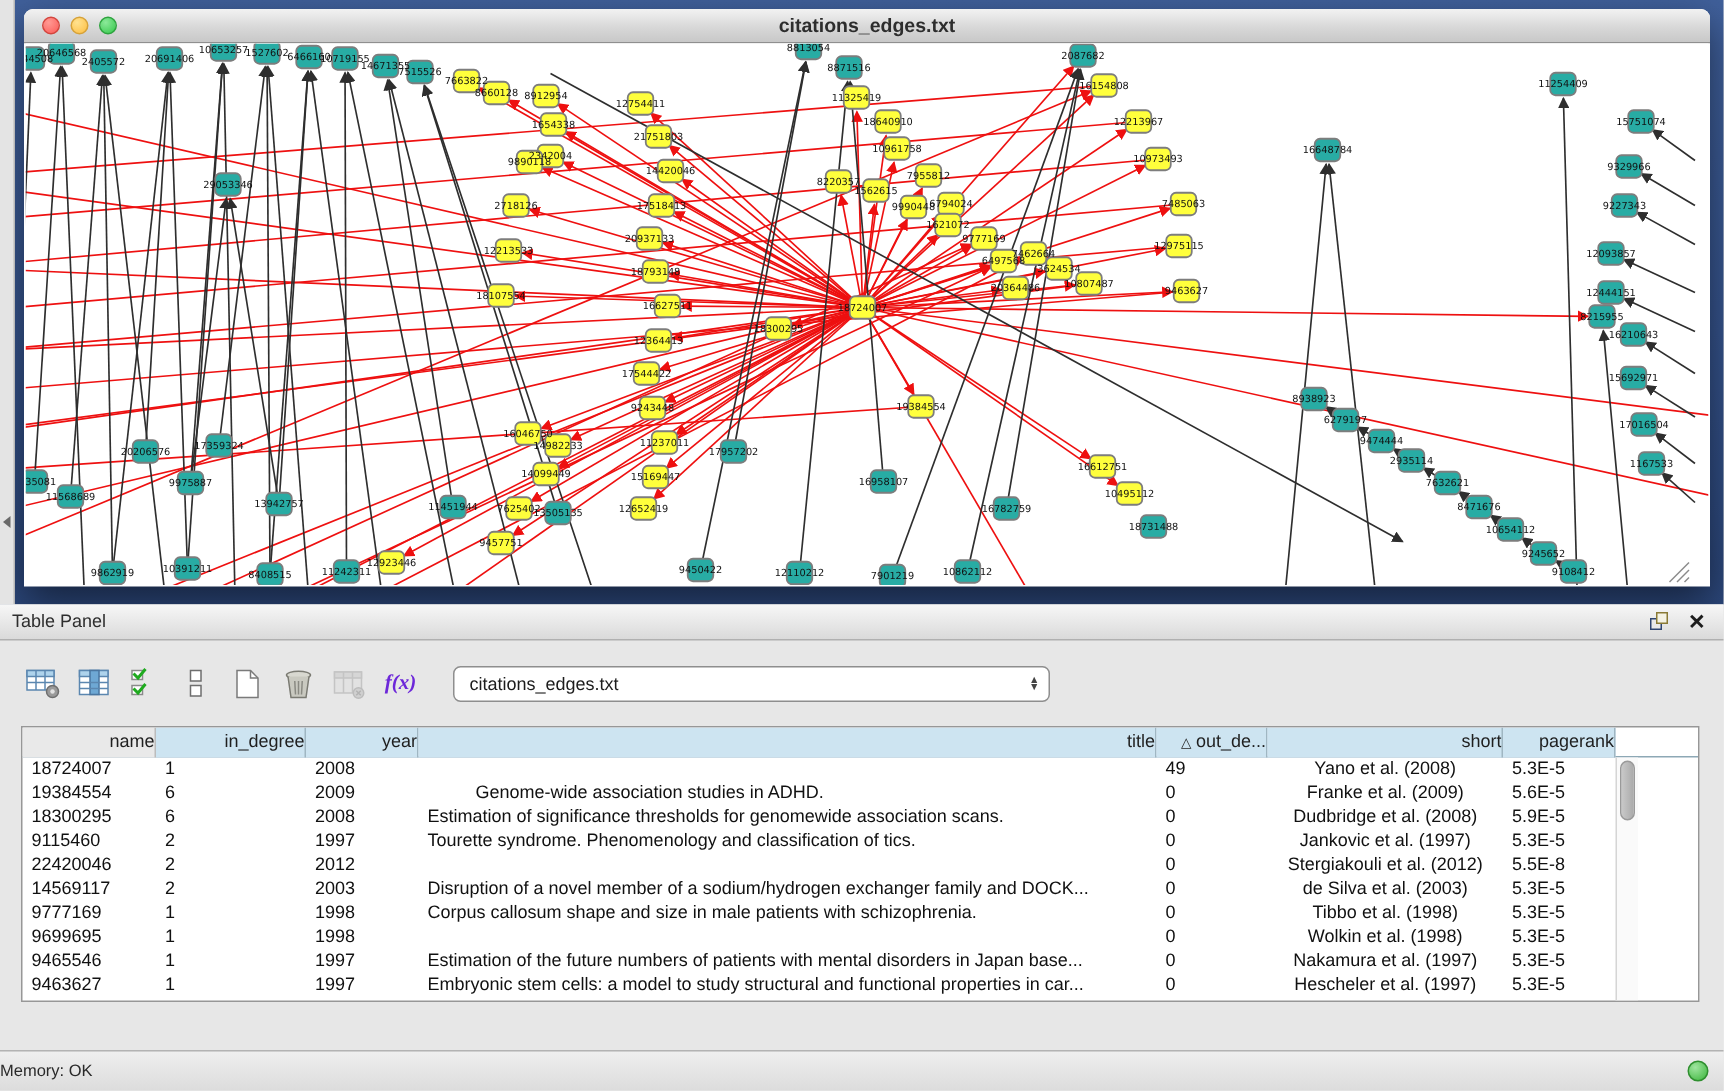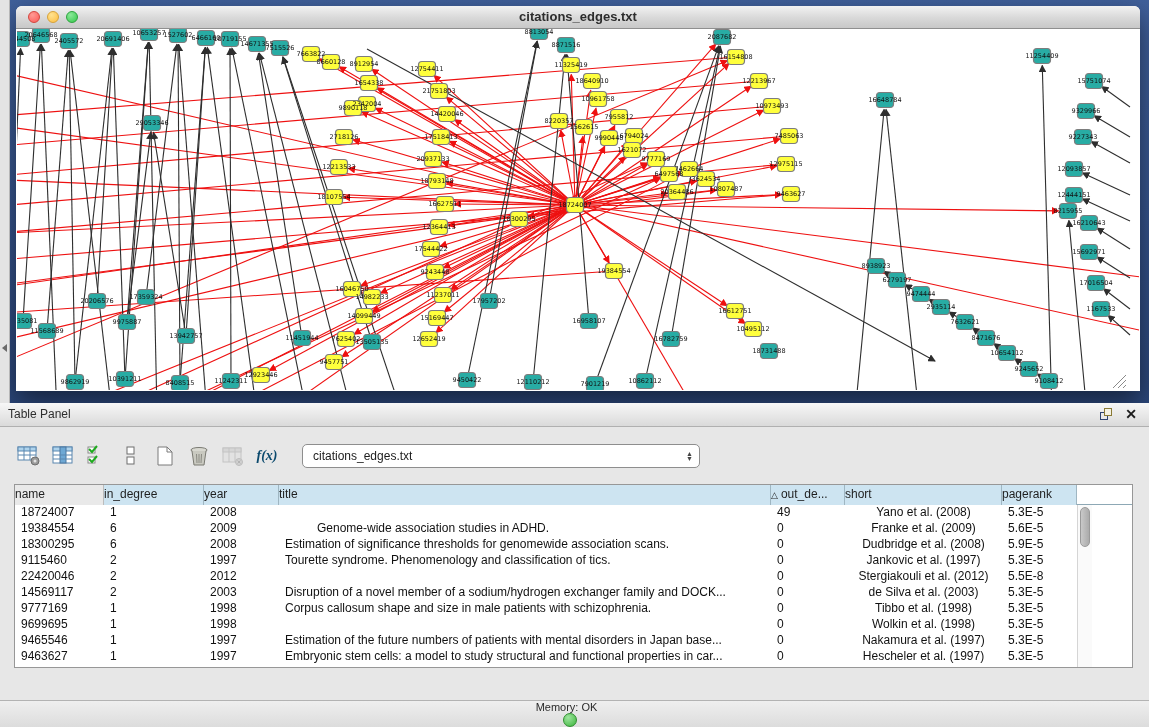--- a/index.html
+++ b/index.html
@@ -36,33 +36,33 @@
     border-bottom:1px solid #b0b0b0; position:relative; }
   #panel-title { font-size:12px; color:#2e2e2e; line-height:23px; padding-left:8px; }
   #panel-float { position:absolute; right:36px; top:5px; width:13px; height:13px; cursor:default; }
   #panel-float .sq1 { position:absolute; left:0; top:4px; width:8px; height:8px; border:1.5px solid #2e4470; background:#e9e9e9;}
   #panel-float .sq2 { position:absolute; left:4px; top:0; width:8px; height:8px; border:1.5px solid #8a7a35; background:#f4f2e4;}
   #panel-close { position:absolute; right:12px; top:3px; font-size:14px; font-weight:bold; color:#1c1c1c; }
 
   #toolbar { position:absolute; left:14px; top:38px; height:30px; display:flex; align-items:center; }
   .tb-icon { width:30px; height:28px; display:flex; align-items:center; justify-content:center; margin-right:4px; }
   .tb-icon.disabled { opacity:.45; }
-  .fx-glyph { font-size:14px; font-style:italic; font-family:"Liberation Serif", serif; color:#0c4a6e; font-weight:bold; }
+  .fx-glyph { font-size:14px; font-style:italic; font-family:"Liberation Serif", serif; color:#6d28d9; font-weight:bold; }
   #table-select { margin-left:16px; width:398px; height:24px; background:#ffffff;
     border:1px solid #8e8e8e; border-radius:5px; display:flex; align-items:center;
     padding:0 6px 0 10px; font-size:12px; color:#1c1c1c; }
   #table-select .sel-label { flex:1; }
   .combo-arrows { display:flex; flex-direction:column; line-height:5px; font-size:7px; color:#444; }
 
   #table-box { position:absolute; left:14px; top:81px; width:1119px; height:184px;
     background:#ffffff; border:1px solid #979797; overflow:hidden; }
   .hdr-row { position:relative; height:20px; border-bottom:1px solid #8da8b5; }
   .hdr-cell { position:absolute; top:0; height:20px; background:#cde4f1;
     border-right:1px solid #9fb6c2; font-size:12px; color:#1f1f1f;
-    text-align:left; line-height:19px; white-space:nowrap; overflow:hidden; }
+    text-align:right; line-height:19px; white-space:nowrap; overflow:hidden; }
   .hdr-cell.first { background:#e9e9e9; border-right:1px solid #bcbcbc; }
   .sort-tri { font-size:9px; margin-right:3px; }
   .tbl-row { position:relative; height:16px; }
   .tbl-cell { position:absolute; top:0; height:16px; font-size:12px; color:#111;
     line-height:15px; white-space:nowrap; overflow:hidden; padding-left:6px; }
   .tbl-cell.center { text-align:center; padding-left:0; }
   #vscroll { position:absolute; left:1062px; top:20px; bottom:0; width:15px;
     background:#fafafa; border-left:1px solid #d5d5d5; }
   #vthumb { position:absolute; left:2px; top:2px; width:10px; height:40px;
     background:linear-gradient(90deg,#c9c9c9,#ababab); border:1px solid #9a9a9a; border-radius:5px; }
@@ -70,21 +70,21 @@
   #tab-row { position:absolute; left:0; top:270px; width:100%; text-align:center; }
   #tab-group { display:inline-flex; border:1px solid #a0a0a0; border-radius:4px;
     overflow:hidden; background:#ffffff; box-shadow:0 1px 2px rgba(0,0,0,.25); }
   .seg-tab { padding:2px 12px; font-size:12px; color:#1e1e1e; background:#fdfdfd;
     border-left:1px solid #bdbdbd; line-height:16px; }
   .seg-tab:first-child { border-left:none; }
   .seg-tab.active { background:linear-gradient(180deg,#9e9e9e,#868686); color:#f4f4f4; }
 
   #status-bar { position:absolute; left:0; bottom:0; width:1149px; height:27px;
     background:linear-gradient(180deg,#efefef,#dcdcdc); border-top:1px solid #b3b3b3;
-    display:flex; align-items:center; justify-content:flex-end; padding-right:10px;flex-direction:column; }
+    display:flex; align-items:center; justify-content:space-between; padding-right:10px; }
   #memory-label { font-size:11px; color:#2a2a2a; margin-right:6px; }
   #memory-led { width:14px; height:14px; border-radius:50%;
     background:radial-gradient(circle at 35% 30%,#9fe59f,#3cb53c); border:1px solid #2f8f2f; }
 </style>
 </head>
 <body>
 
 <div id="desktop">
   <div id="net-window">
     <div id="titlebar">

